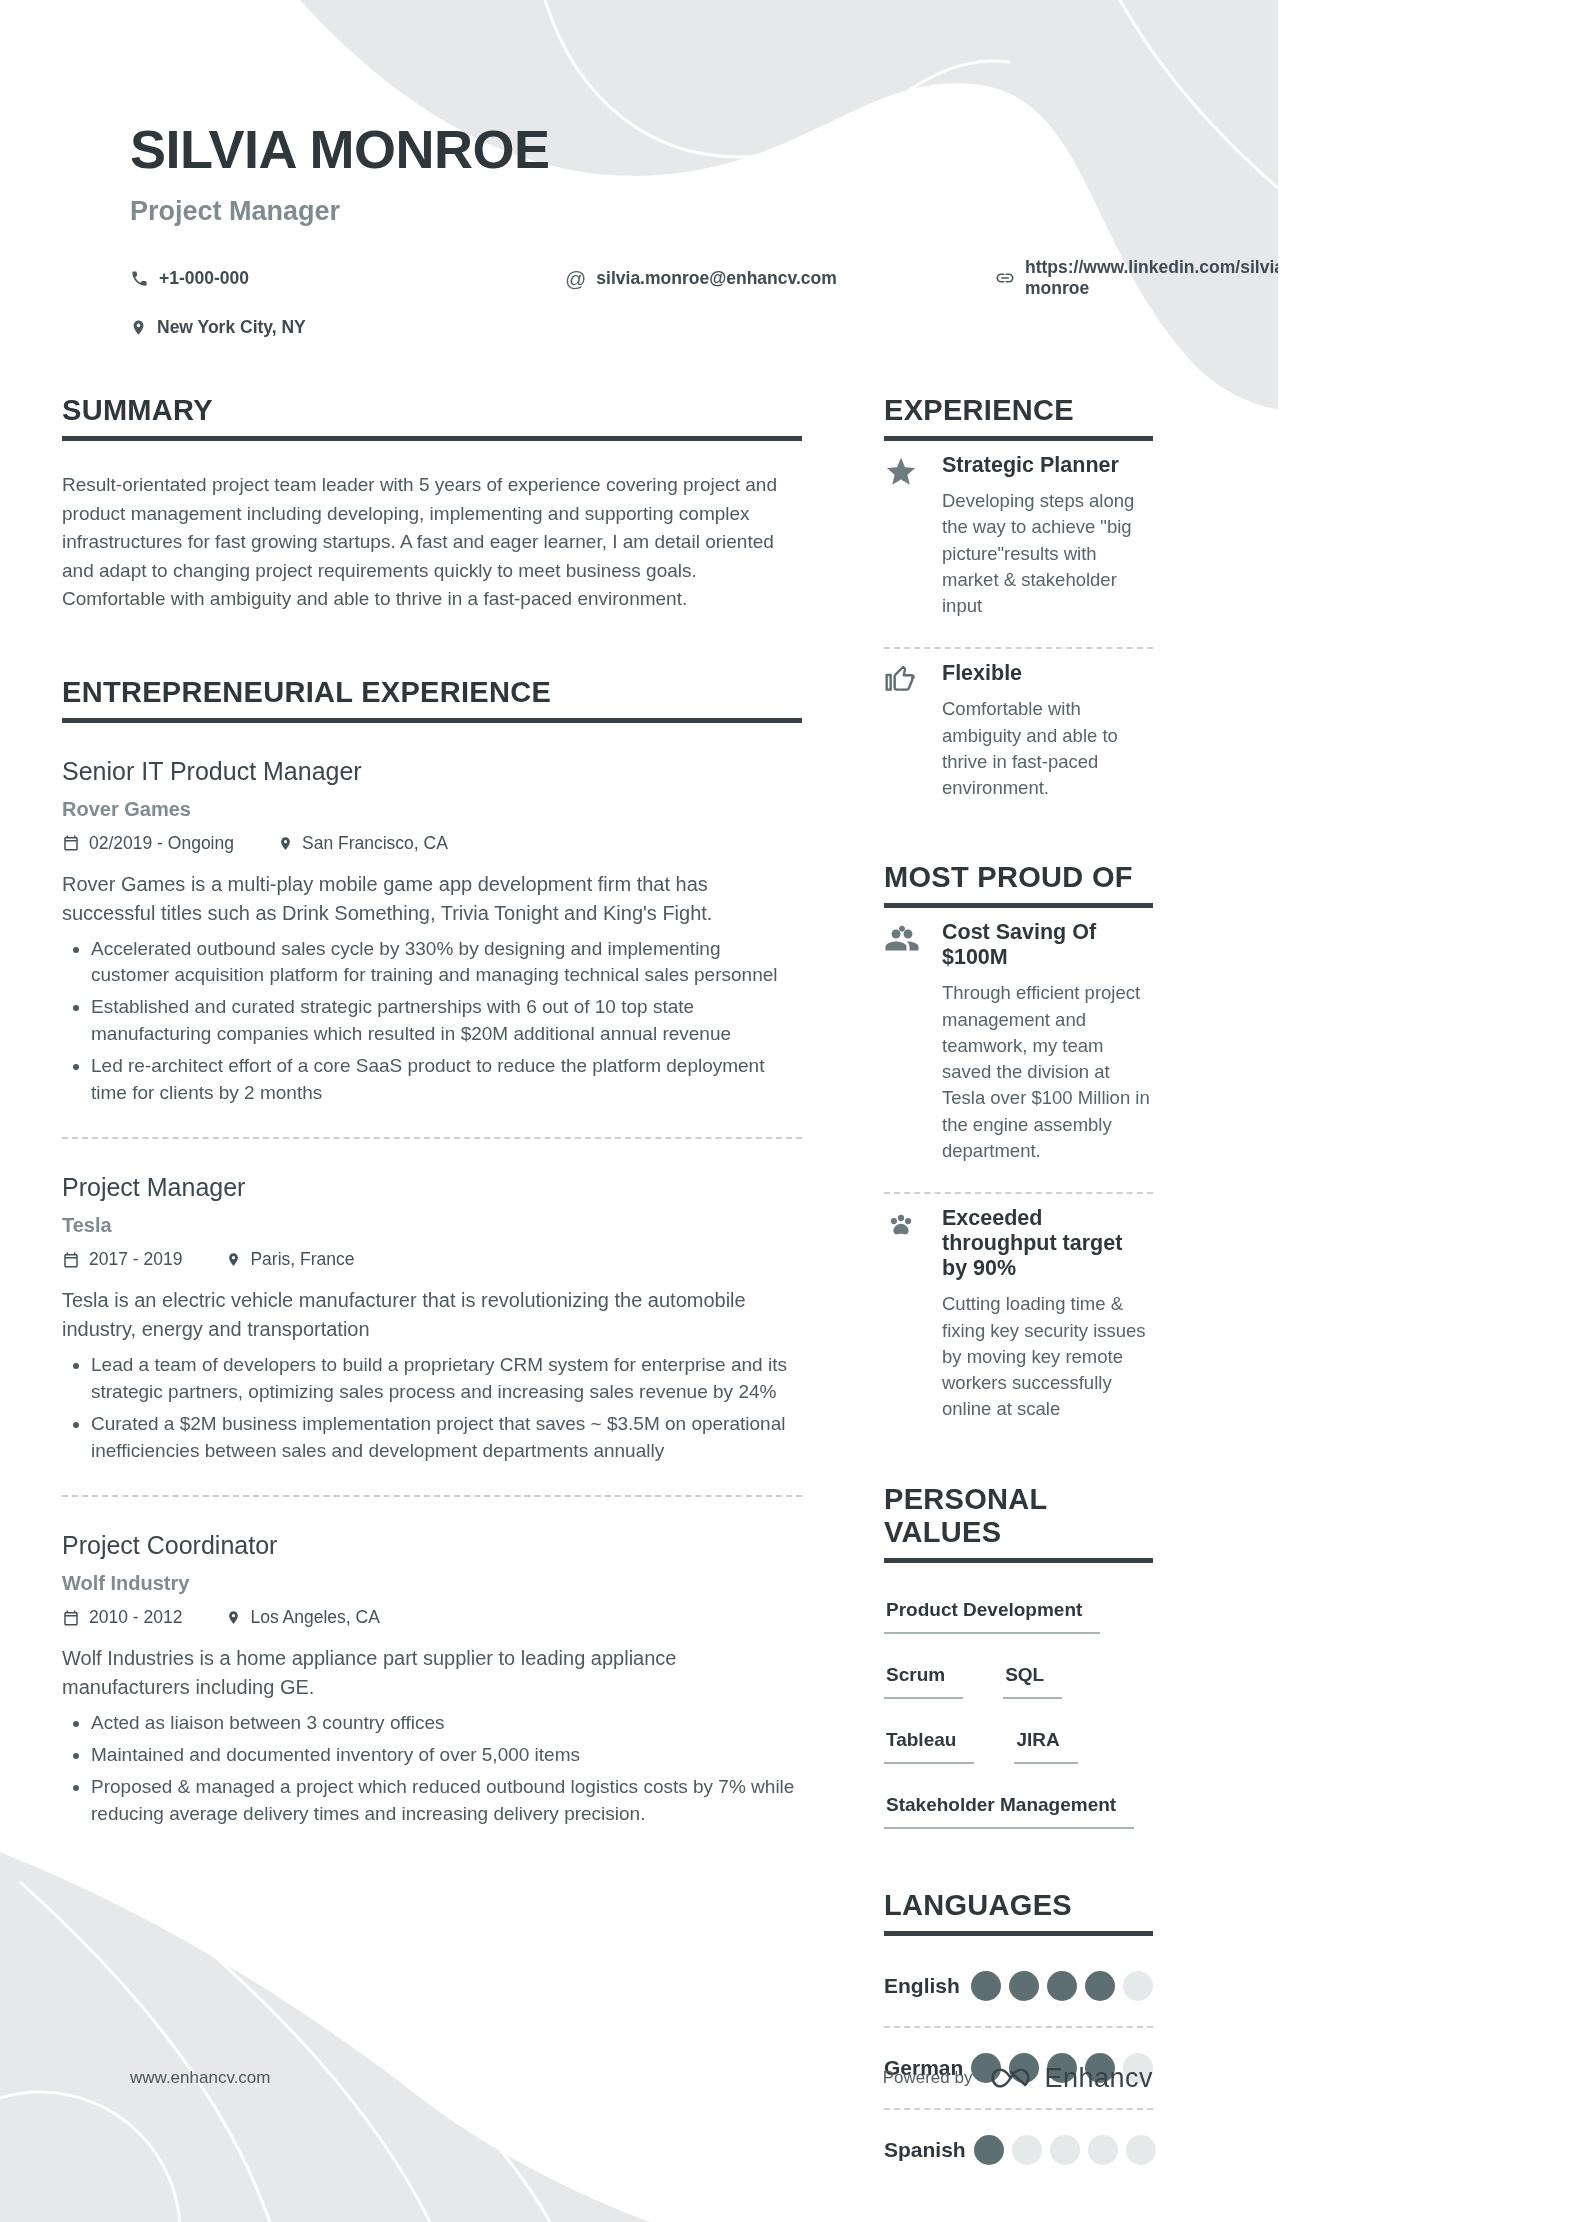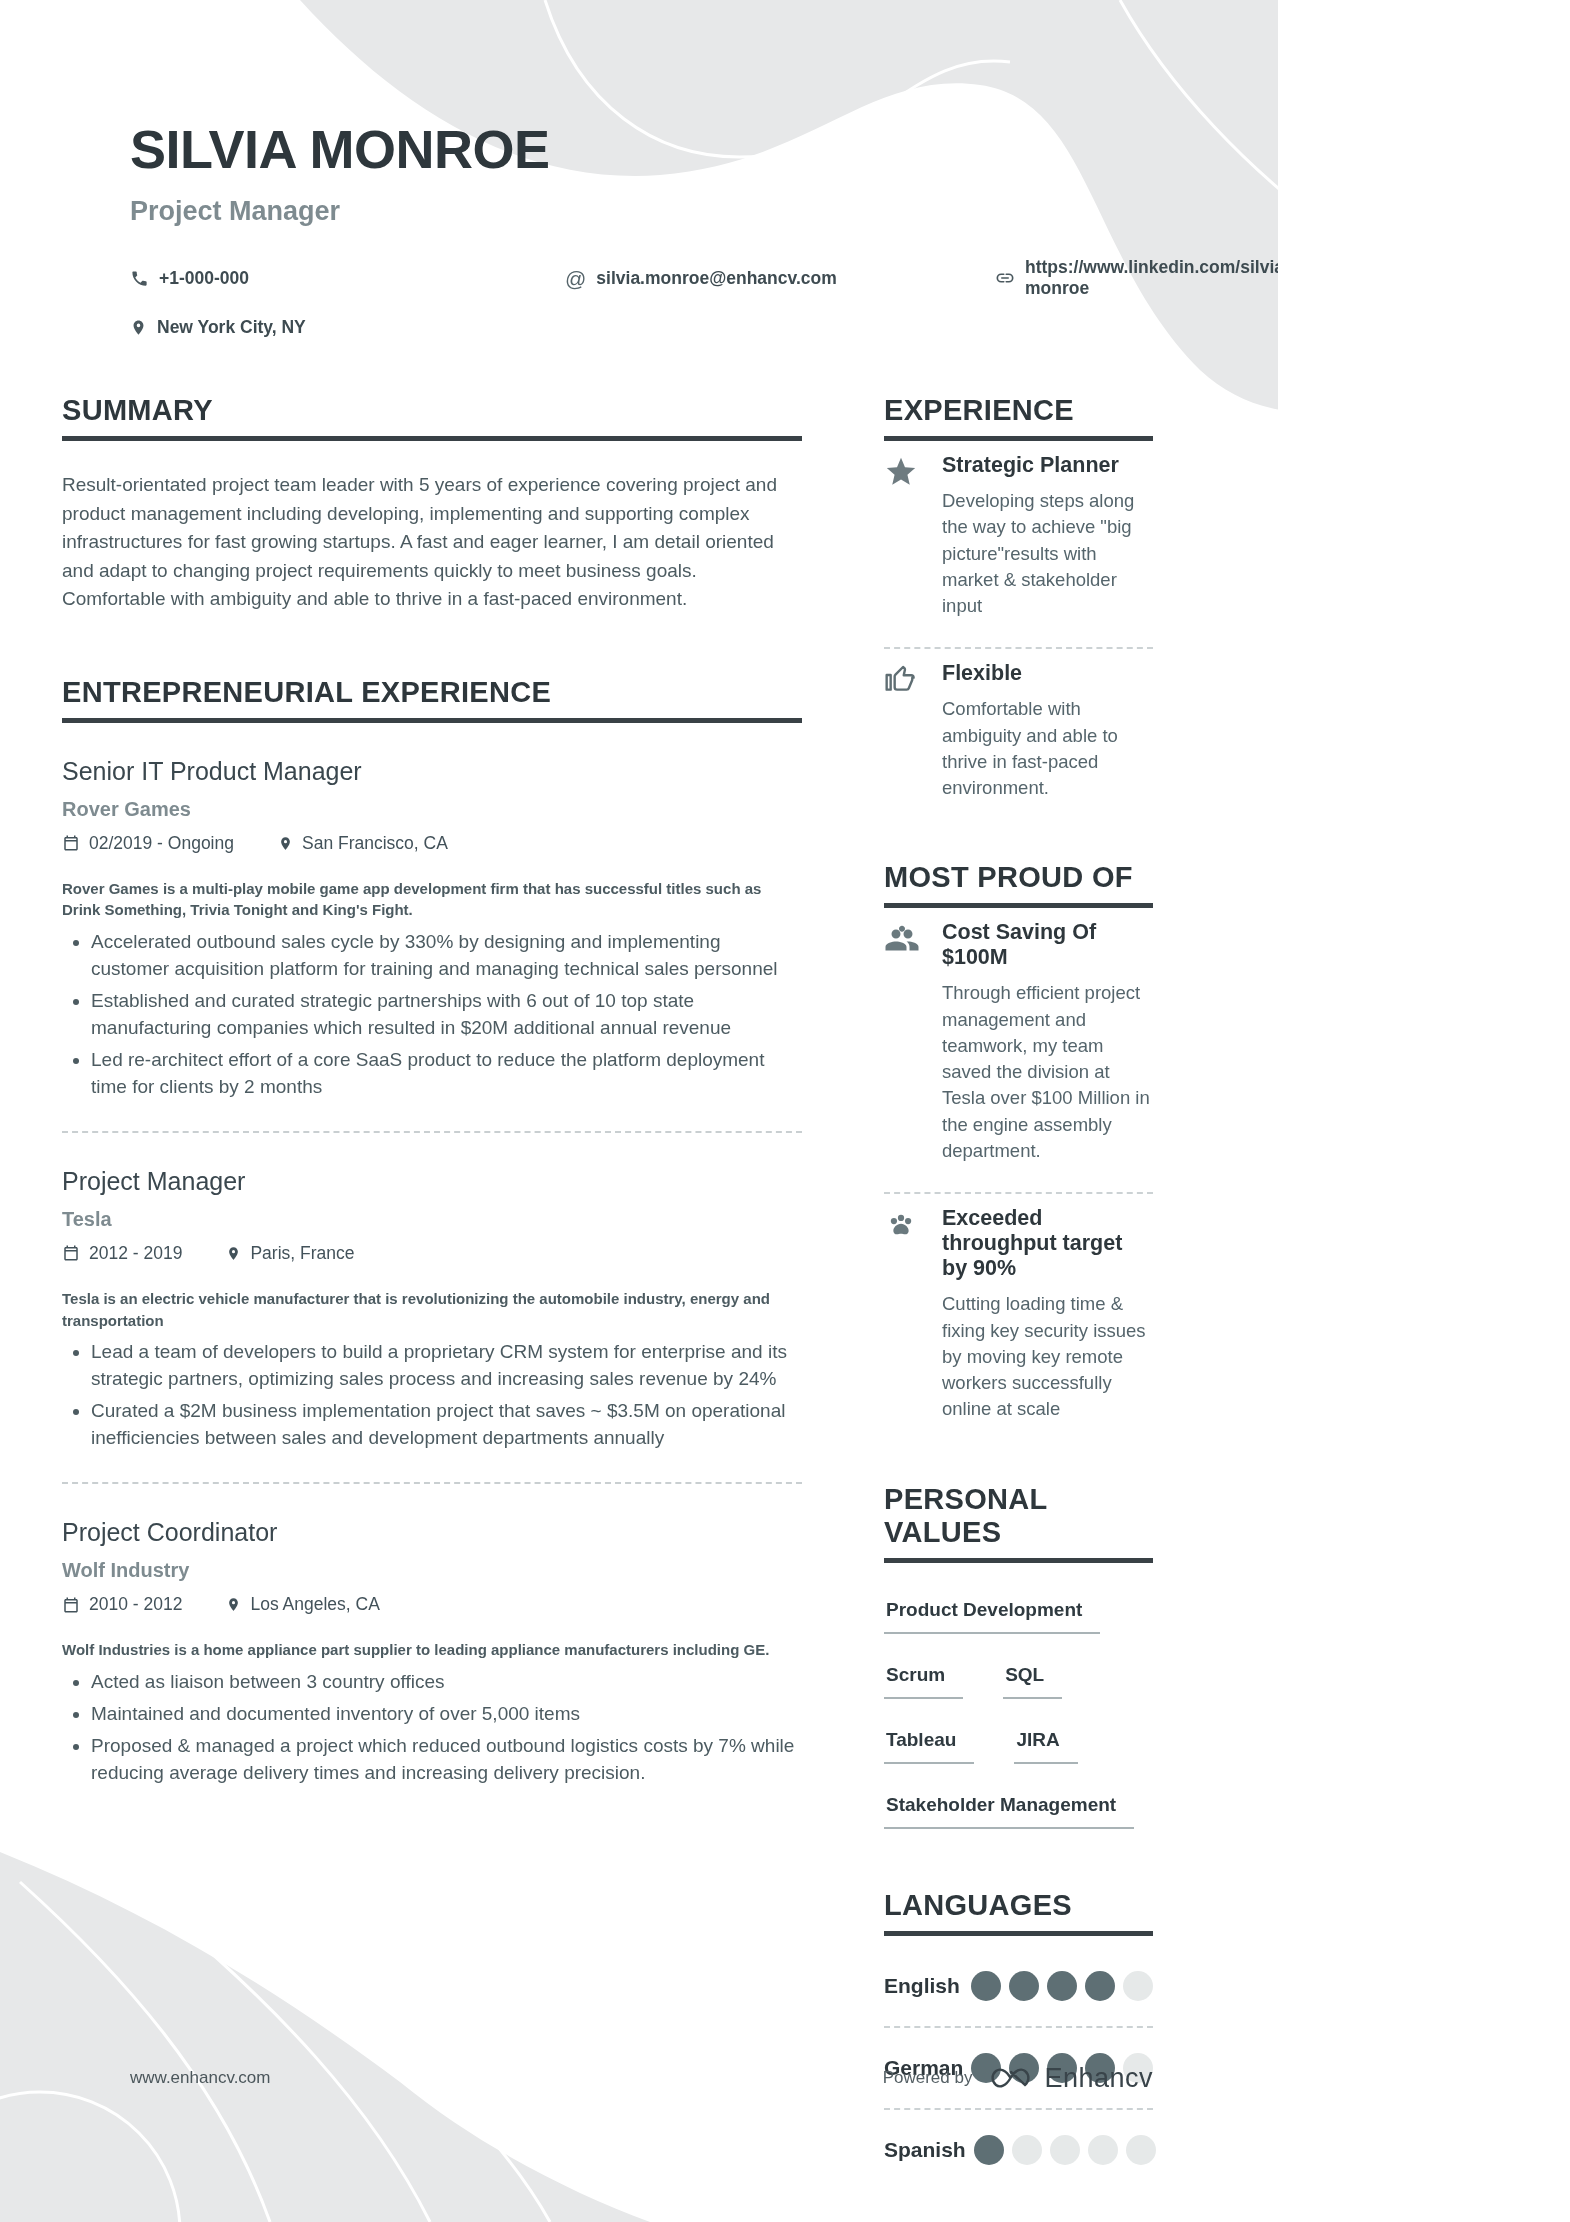--- a/index.html
+++ b/index.html
@@ -33,21 +33,21 @@
   .sec-rule { height:5px; background:#394146; margin-top:9px; }
 
   
   .summary-text { margin-top:30px; font-size:19px; line-height:1.5; color:#4c5b61; }
   .section-experience { margin-top:62px; }
   .job { margin-top:34px; }
   .job-title { font-size:25px; font-weight:400; color:#3a474e; }
   .job-company { font-size:20px; font-weight:700; color:#7e8b90; margin-top:12px; }
   .job-meta { display:flex; align-items:center; gap:44px; margin-top:12px; font-size:17.5px; font-weight:500; color:#43525a; }
   .meta-item { display:flex; align-items:center; gap:9px; }
-  .job-desc { margin-top:24px; font-size:15px; line-height:1.45; color:#4c5b61;font-weight:bold; }
+  .job-desc { margin-top:16px; font-size:20px; line-height:1.45; color:#4c5b61; }
   ul.bullets { margin-top:8px; padding-left:29px; }
   ul.bullets li { font-size:19px; line-height:1.42; color:#4c5b61; margin-bottom:5px; white-space:pre-line; }
   ul.bullets li::marker { color:#4c5b61; }
   .job-divider { border-top:2px dashed #c9cfd1; margin-top:30px; }
 
   
   .side-section-gap { margin-top:60px; }
   .side-item { display:flex; gap:18px; margin-top:12px; }
   .side-icon { flex:0 0 40px; padding-top:2px; }
   .side-title { font-size:21.5px; font-weight:700; color:#2e373c; }
@@ -174,21 +174,21 @@
           <div class="job-divider"></div>
 
           <div class="job">
             <div class="job-title">Project Manager</div>
             <div class="job-company">Tesla</div>
             <div class="job-meta">
               <span class="meta-item">
                 <svg width="18" height="18" viewBox="0 0 24 24" fill="#43525a">
                     <path d="M19 4h-1V2h-2v2H8V2H6v2H5c-1.1 0-2 .9-2 2v14c0 1.1.9 2 2 2h14c1.1 0 2-.9 2-2V6c0-1.1-.9-2-2-2zm0 16H5V10h14v10zM5 8V6h14v2H5z"></path>
                   </svg>
-                <span>2012 - 2019</span>
+                <span>2017 - 2019</span>
               </span>
               <span class="meta-item">
                 <svg width="15" height="17" viewBox="0 0 24 24" fill="#43525a">
                     <path d="M12 2C8.13 2 5 5.13 5 9c0 5.25 7 13 7 13s7-7.75 7-13c0-3.87-3.13-7-7-7zm0 9.5A2.5 2.5 0 1 1 12 6.5a2.5 2.5 0 0 1 0 5z"></path>
                   </svg>
                 <span>Paris, France</span>
               </span>
             </div>
             <p class="job-desc">Tesla is an electric vehicle manufacturer that is revolutionizing the automobile industry, energy and transportation</p>
             <ul class="bullets">

